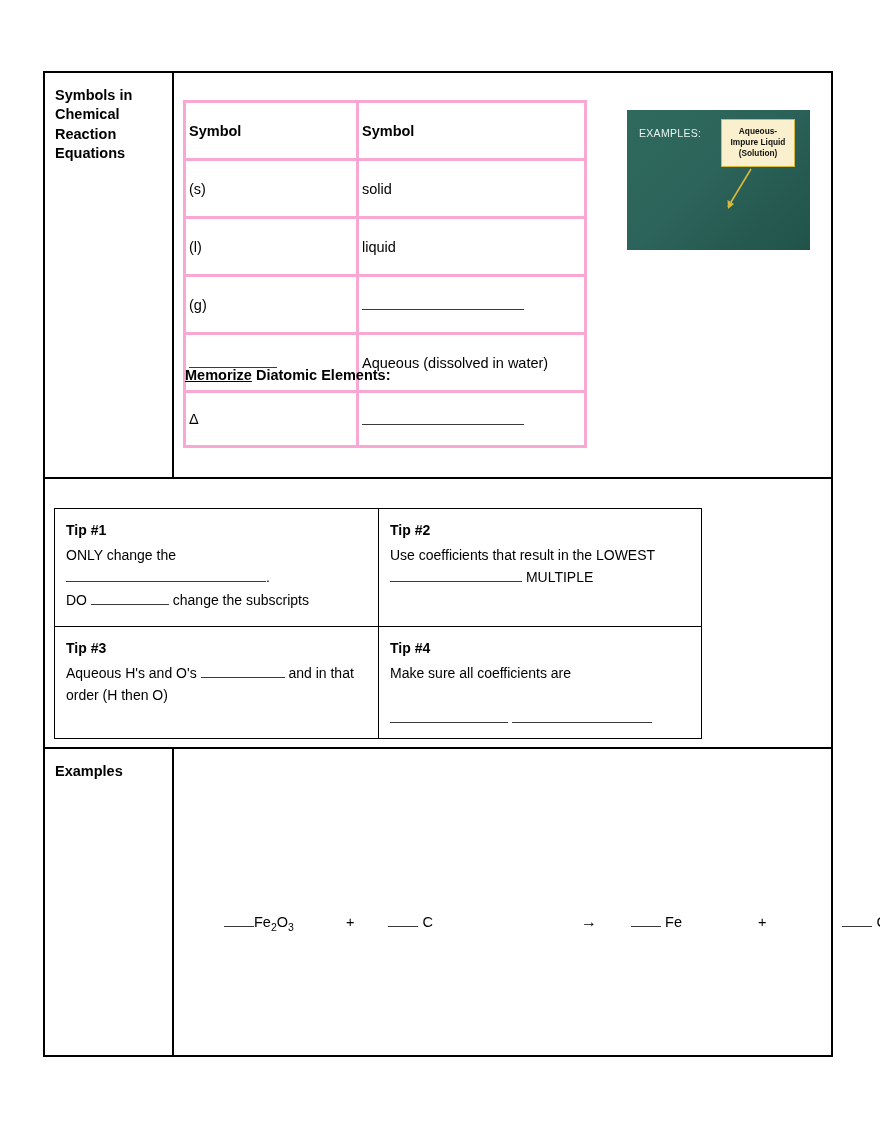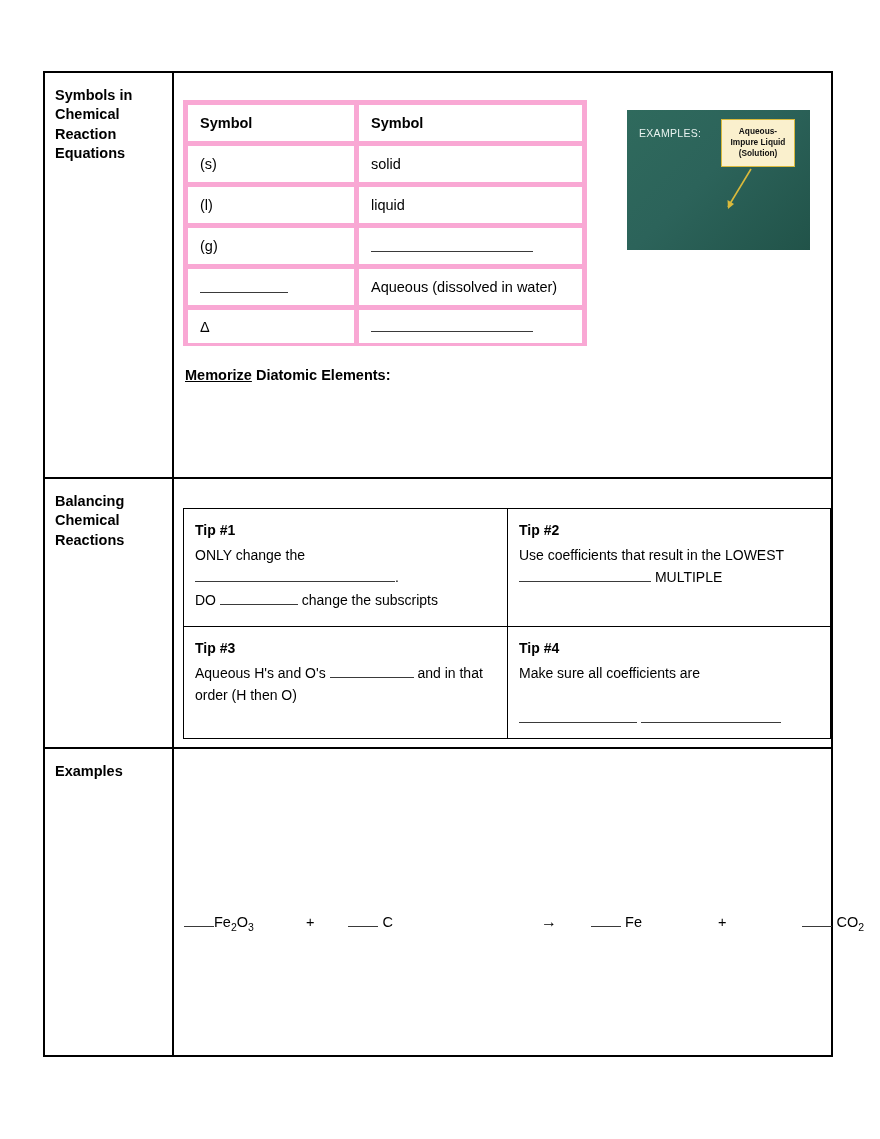--- a/index.html
+++ b/index.html
@@ -26,21 +26,21 @@
     border: 2px solid #000;
     box-sizing: border-box;
     display: flex;
     flex-direction: column;
   }
   .ws-row {
     display: flex;
     border-bottom: 2px solid #000;
     box-sizing: border-box;
   }
-  .ws-row:last-child { border-bottom: none; }
+  .ws-row:last-child { border-bottom: none; gap: 40px; }
   .ws-row-1 { height: 406px; }
   .ws-row-2 { height: 270px; }
   .ws-row-3 { flex: 1; }
 
   .ws-label {
     width: 129px;
     flex: 0 0 129px;
     border-right: 2px solid #000;
     box-sizing: border-box;
     padding: 13px 0 0 10px;
@@ -59,24 +59,24 @@
   .symtable {
     position: absolute;
     left: 9px;
     top: 27px;
     width: 404px;
     border-collapse: separate;
     border-spacing: 0;
     table-layout: fixed;
   }
   .symtable td {
-    border: 5px solid #f9a8d4;
-    box-sizing: border-box;
-    height: 41px;
-    padding: 0 12px;
+    border: 3px solid #f9a8d4;
+    box-sizing: border-box;
+    height: 58px;
+    padding: 0 3px;
     font-size: 14.5px;
     vertical-align: middle;
     background: #fff;
   }
   .symtable td.col-a { width: 176px; }
   .symtable td.col-b { width: 228px; }
   .symtable tr td { border-bottom-width: 0; }
   .symtable tr:last-child td { border-bottom-width: 3px; }
   .symtable td + td { border-left-width: 0; }
   .symtable td.hdr { font-weight: bold; }
@@ -262,21 +262,20 @@
           <div>Aqueous-</div>
           <div>Impure Liquid</div>
           <div>(Solution)</div>
         </div>
       </div>
 
     </div>
   </div>
 
   <div class="ws-row ws-row-2">
-    <div class="ws-label">Balancing Chemical Reactions</div>
     <div class="ws-body">
 
       <table class="tips">
         <tbody>
             <tr>
           <td class="t-left">
             <span class="tip-hd">Tip #1</span>
             <span>ONLY change the</span><br>
             <span class="blankline bl-tip1"></span><span>.</span><br>
             <span>DO </span><span class="blankline bl-tip1b"></span><span> change the subscripts</span>

